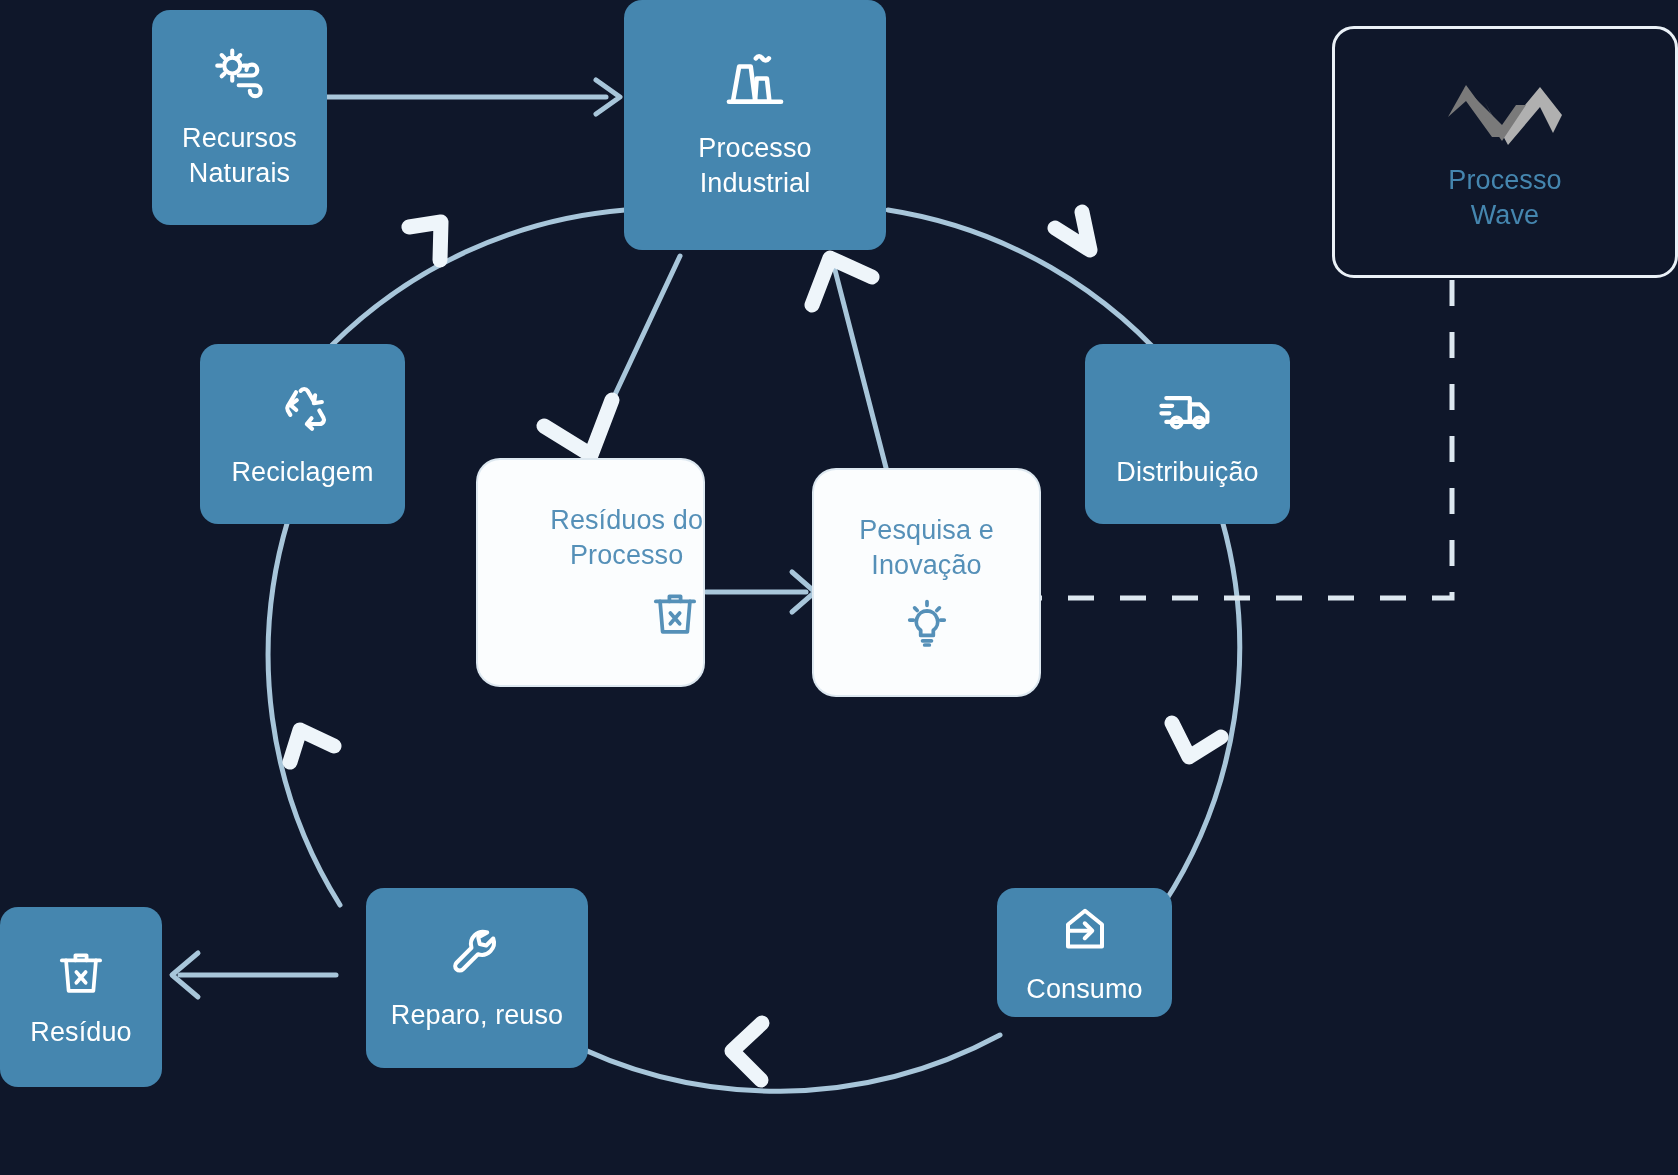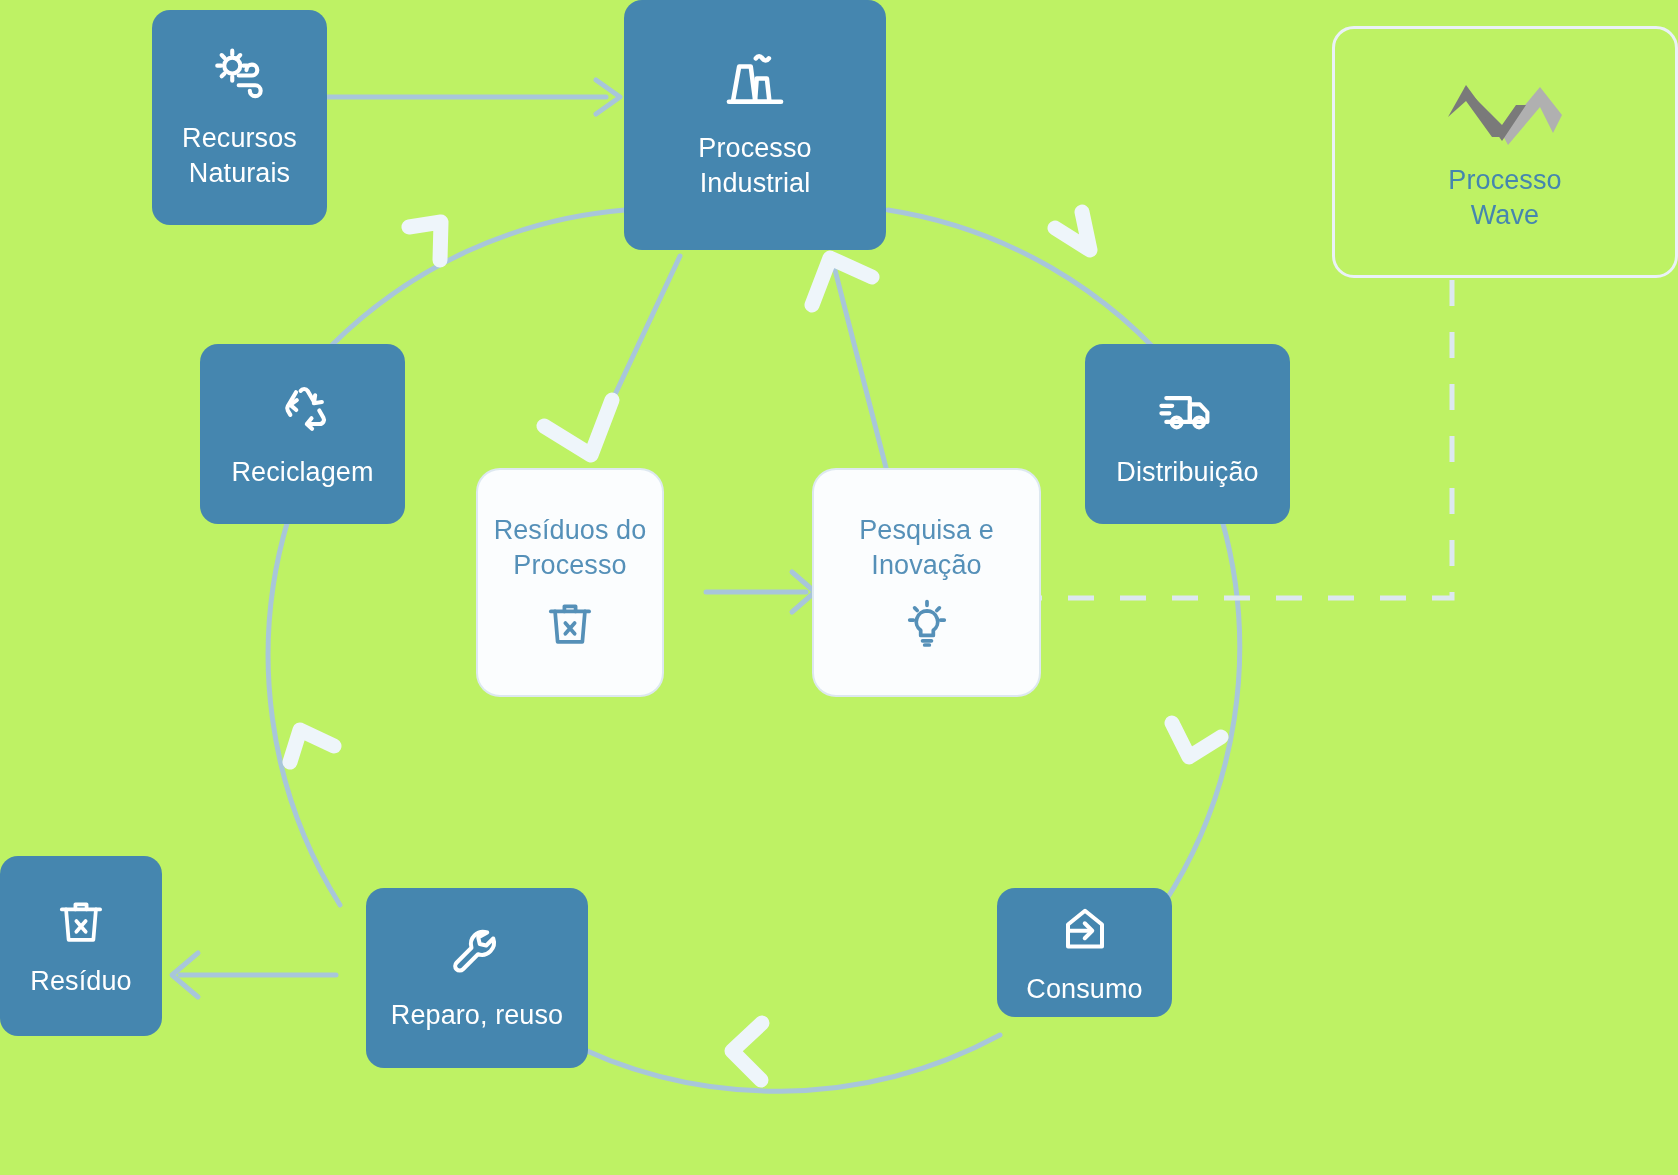--- a/index.html
+++ b/index.html
@@ -4,21 +4,21 @@
 <style>
   html, body {
     margin: 0;
     padding: 0;
     background: #000000;
   }
   #canvas {
     position: relative;
     width: 1678px;
     height: 1175px;
-    background: #bef264;
+    background: #0f172a;
     overflow: hidden;
     font-family: "Liberation Sans", sans-serif;
   }
   #edges {
     position: absolute;
     left: 0; top: 0;
     width: 1678px;
     height: 1175px;
     pointer-events: none;
   }
@@ -191,21 +191,21 @@
         <path d="M3.6 7.4h9.1v9.2H3.6"></path>
         <path d="M12.7 9.8h3.9l2.9 3.1v3.7h-6.8z"></path>
         <circle cx="7.6" cy="16.8" r="1.9"></circle>
         <circle cx="16.3" cy="16.8" r="1.9"></circle>
         <path d="M1.7 10.4h4.2M1.7 13.3h3.1"></path>
       </svg>
     </span>
     <span class="node-label">Distribuição</span>
   </div>
 
-  <div class="node light icon-bottom" style="left:478px; top:470px; width:184px; height:225px;">
+  <div class="node light icon-bottom" style="left:478px; top:460px; width:225px; height:225px;align-items:flex-end;">
     <span class="node-icon">
       <svg width="56" height="56" viewBox="0 0 24 24" fill="none" stroke="#5590b8" stroke-width="1.6" stroke-linecap="round" stroke-linejoin="round">
         <path d="M3.8 6.6h16.4"></path>
         <path d="M9.6 6.6V4.4h4.8v2.2"></path>
         <path d="M5.6 6.6l1.1 13.1h10.6l1.1-13.1"></path>
         <path d="M10 11.6l4 4.6M14 11.6l-4 4.6"></path>
       </svg>
     </span>
     <span class="node-label">Resíduos do
 Processo</span>
@@ -217,21 +217,21 @@
         <path d="M12 6.4a4.6 4.6 0 0 1 2.7 8.3v2.2h-5.4v-2.2A4.6 4.6 0 0 1 12 6.4z"></path>
         <path d="M10.1 19.2h3.8"></path>
         <path d="M11 21h2"></path>
         <path d="M12 2.4v1.6M4.6 10.3h1.6M17.8 10.3h1.6M6.7 5.1l1.1 1.1M17.3 5.1l-1.1 1.1"></path>
       </svg>
     </span>
     <span class="node-label">Pesquisa e
 Inovação</span>
   </div>
 
-  <div class="node filled icon-top" style="left:0px; top:856px; width:162px; height:180px;">
+  <div class="node filled icon-top" style="left:0px; top:907px; width:162px; height:180px;">
     <span class="node-icon">
       <svg width="56" height="56" viewBox="0 0 24 24" fill="none" stroke="#ffffff" stroke-width="1.6" stroke-linecap="round" stroke-linejoin="round">
         <path d="M3.8 6.6h16.4"></path>
         <path d="M9.6 6.6V4.4h4.8v2.2"></path>
         <path d="M5.6 6.6l1.1 13.1h10.6l1.1-13.1"></path>
         <path d="M10 11.6l4 4.6M14 11.6l-4 4.6"></path>
       </svg>
     </span>
     <span class="node-label">Resíduo</span>
   </div>

